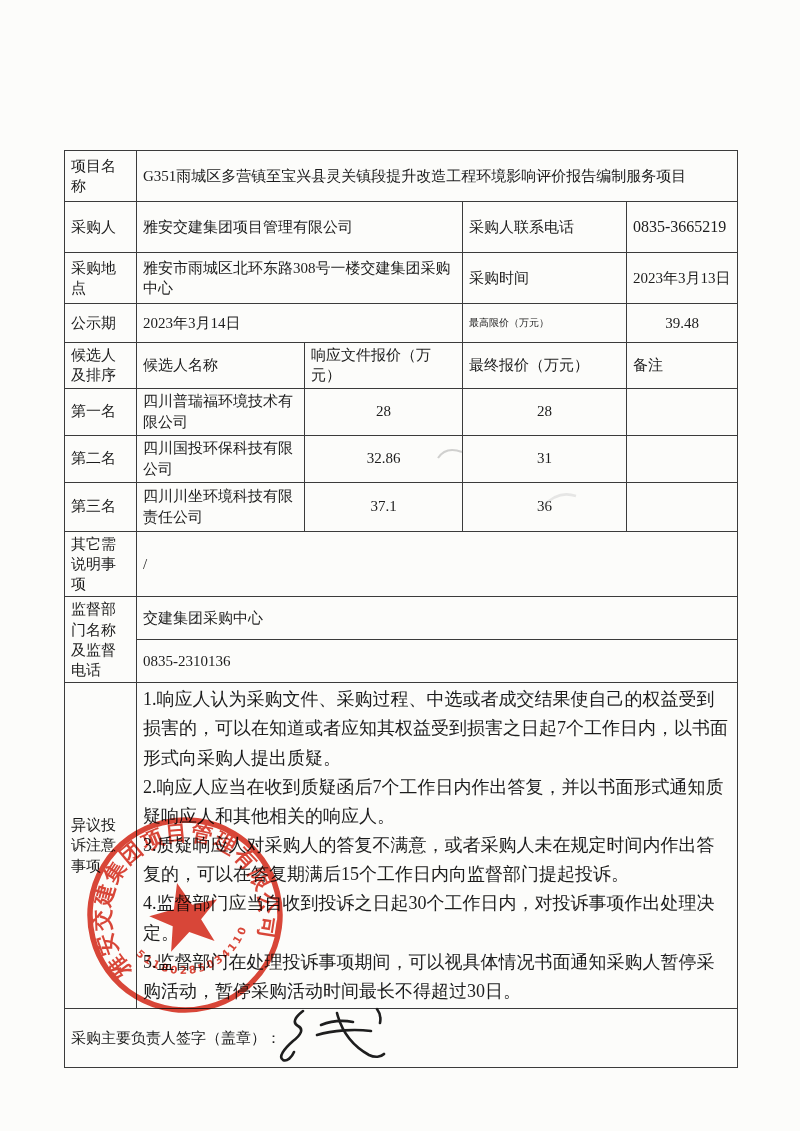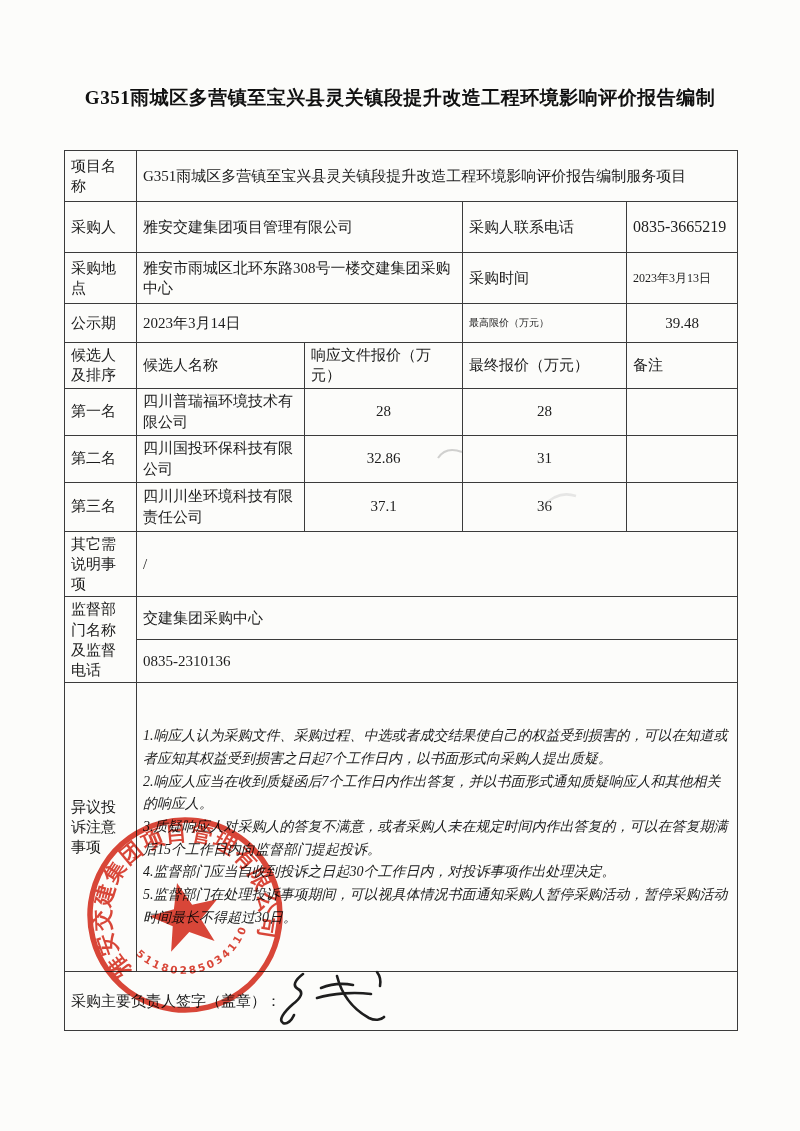--- a/index.html
+++ b/index.html
@@ -19,37 +19,36 @@
   }
   table.doc td{
     border:1.6px solid #3b3b3b;
     font-size:15px;line-height:1.35;
     padding:2px 6px;vertical-align:middle;
     word-break:break-all;
   }
   td.lab{padding:2px 4px;}
   td.ctr{text-align:left;}
   td.num{text-align:center;font-family:"Liberation Serif",serif;}
-  .notes p{margin:0;font-size:14px;line-height:1.62;text-align:left;font-style:italic;}
+  .notes p{margin:0;font-size:18px;line-height:1.62;text-align:left;}
   .sig-row-td{position:relative;}
   .sig-label{font-size:15px;}
   .sig-svg{position:absolute;left:200px;top:-8px;}
   
   .stamp{
     position:absolute;left:84px;top:814px;width:202px;height:202px;
     transform:rotate(-14deg);
     opacity:.93;mix-blend-mode:multiply;pointer-events:none;
   }
   .artifact{position:absolute;opacity:.45;pointer-events:none;}
 </style>
 </head>
 <body>
 
 <div class="title">
-  <div>G351雨城区多营镇至宝兴县灵关镇段提升改造工程环境影响评价报告编制</div>
 </div>
 
 <table class="doc">
   <colgroup>
       <col style="width:72px">
       <col style="width:168px">
       <col style="width:158px">
       <col style="width:164px">
       <col style="width:111px">
 
@@ -64,21 +63,21 @@
     <td class="lab" style="height:46px">采购人</td>
     <td colspan="2">雅安交建集团项目管理有限公司</td>
     <td class="ctr">采购人联系电话</td>
     <td class="ctr" style="font-size:16px">0835-3665219</td>
   </tr>
 
   <tr>
     <td class="lab" style="height:46px">采购地点</td>
     <td colspan="2">雅安市雨城区北环东路308号一楼交建集团采购中心</td>
     <td class="ctr">采购时间</td>
-    <td class="ctr" style="font-size:12px">2023年3月13日</td>
+    <td class="ctr" style="font-size:15px">2023年3月13日</td>
   </tr>
 
   <tr>
     <td class="lab" style="height:34px">公示期</td>
     <td colspan="2">2023年3月14日</td>
     <td class="ctr" style="font-size:10px">最高限价（万元）</td>
     <td class="num">39.48</td>
   </tr>
 
   <tr>

